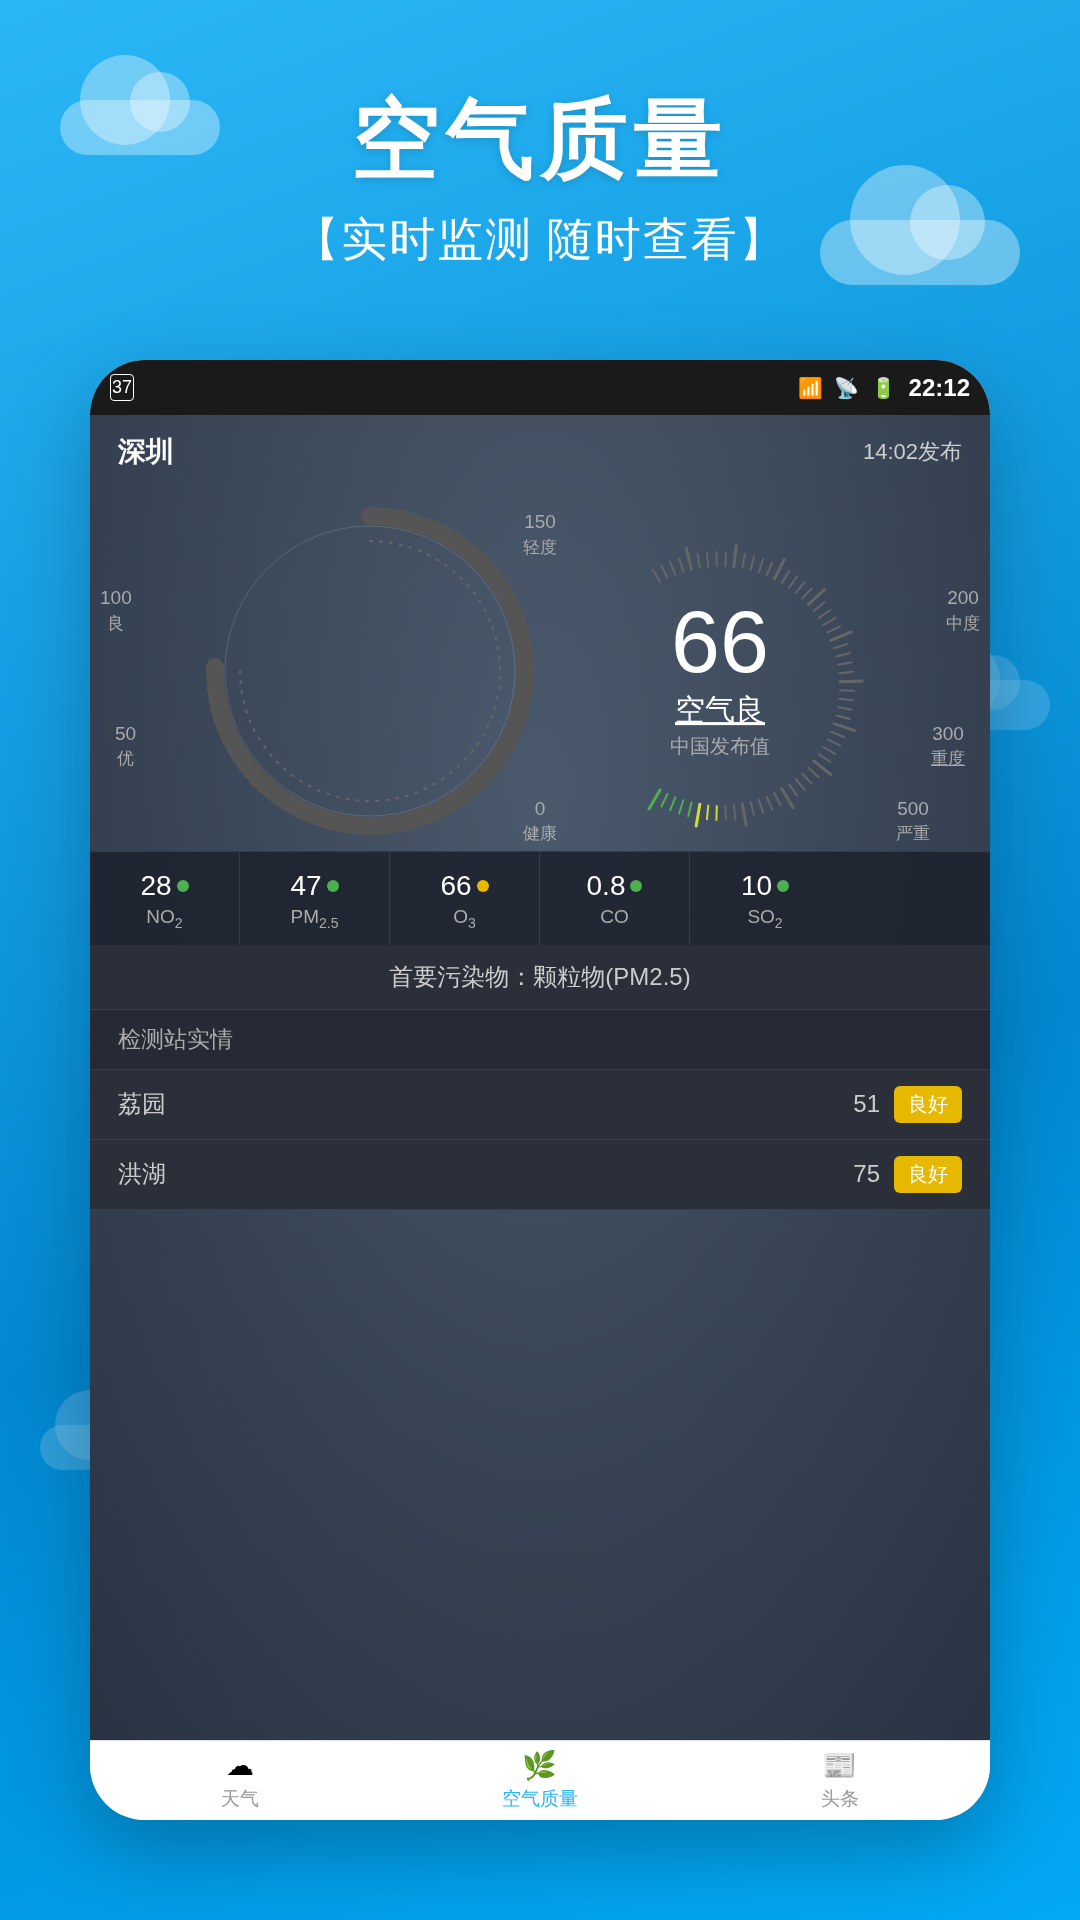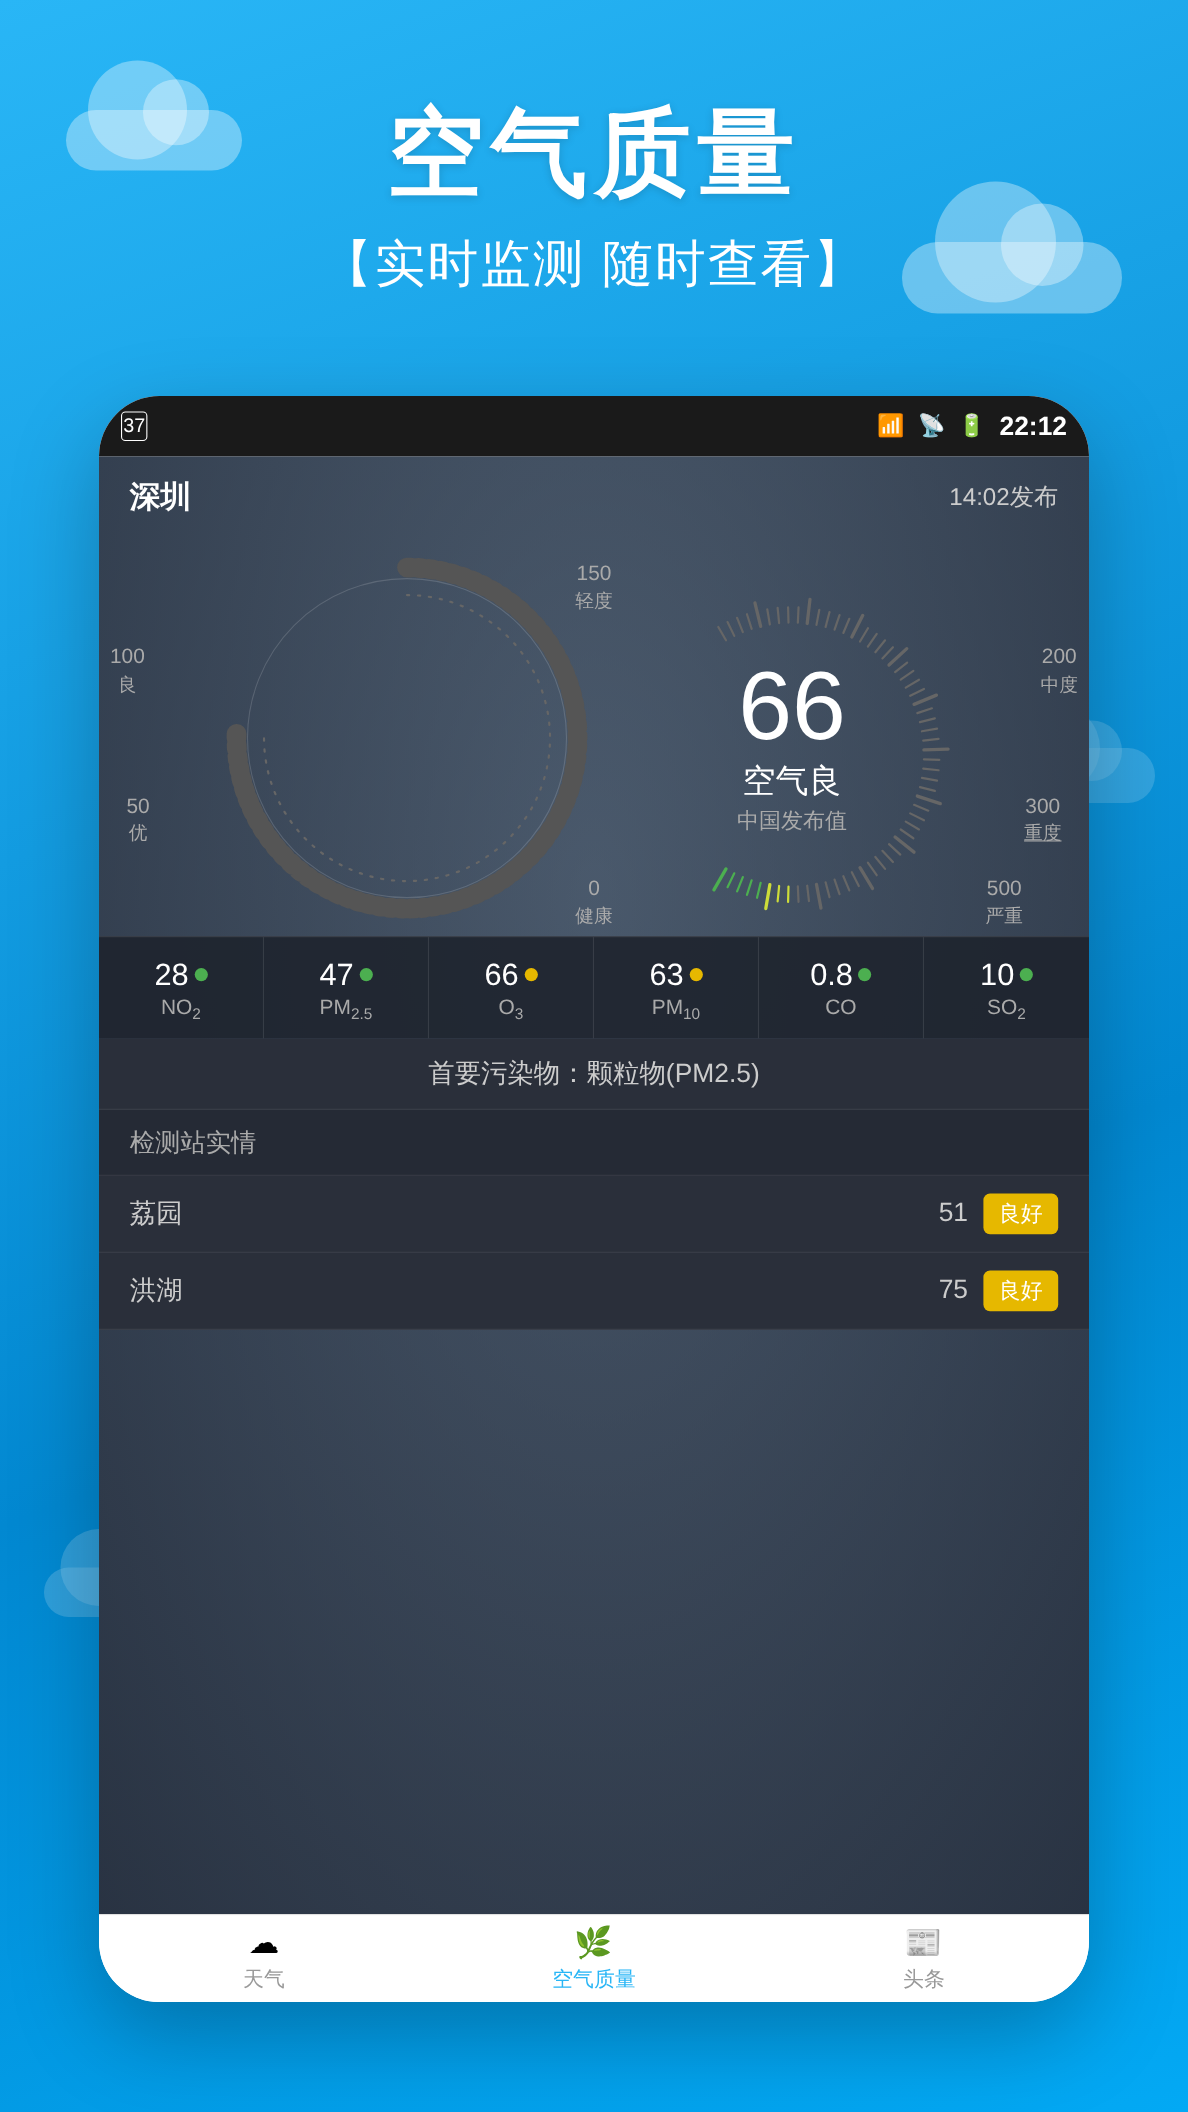--- a/index.html
+++ b/index.html
@@ -91,20 +91,21 @@
       font-size: 88px;
       font-weight: 700;
       letter-spacing: 6px;
       text-shadow: 0 2px 8px rgba(0,0,0,0.15);
     }
     .header-subtitle {
       font-size: 46px;
       font-weight: 500;
       margin-top: 10px;
       letter-spacing: 2px;
+      font-family: Liberation Serif, serif;
     }
 
     
     .phone-mockup {
       position: absolute;
       top: 360px;
       left: 90px;
       right: 90px;
       bottom: 100px;
       background: white;
@@ -202,20 +203,21 @@
       color: white;
     }
     .gauge-number {
       font-size: 88px;
       font-weight: 300;
       line-height: 1;
     }
     .gauge-status {
       font-size: 30px;
       margin-top: 4px;
+      text-decoration: underline;
     }
     .gauge-subtitle {
       font-size: 20px;
       color: #aaa;
       margin-top: 2px;
     }
 
     
     .pollutant-grid {
       position: relative;
@@ -509,27 +511,20 @@
       </div>
       <div class="pollutant-cell">
         <div class="pollutant-row1">
           <span>66</span>
           <div class="pollutant-dot" style="background:#e6b800;"></div>
         </div>
         <div class="pollutant-name">O<sub>3</sub></div>
       </div>
       <div class="pollutant-cell">
         <div class="pollutant-row1">
-          <span>63</span>
-          <div class="pollutant-dot" style="background:#e6b800;"></div>
-        </div>
-        <div class="pollutant-name">PM<sub>10</sub></div>
-      </div>
-      <div class="pollutant-cell">
-        <div class="pollutant-row1">
           <span>0.8</span>
           <div class="pollutant-dot" style="background:#4caf50;"></div>
         </div>
         <div class="pollutant-name">CO</div>
       </div>
       <div class="pollutant-cell">
         <div class="pollutant-row1">
           <span>10</span>
           <div class="pollutant-dot" style="background:#4caf50;"></div>
         </div>

